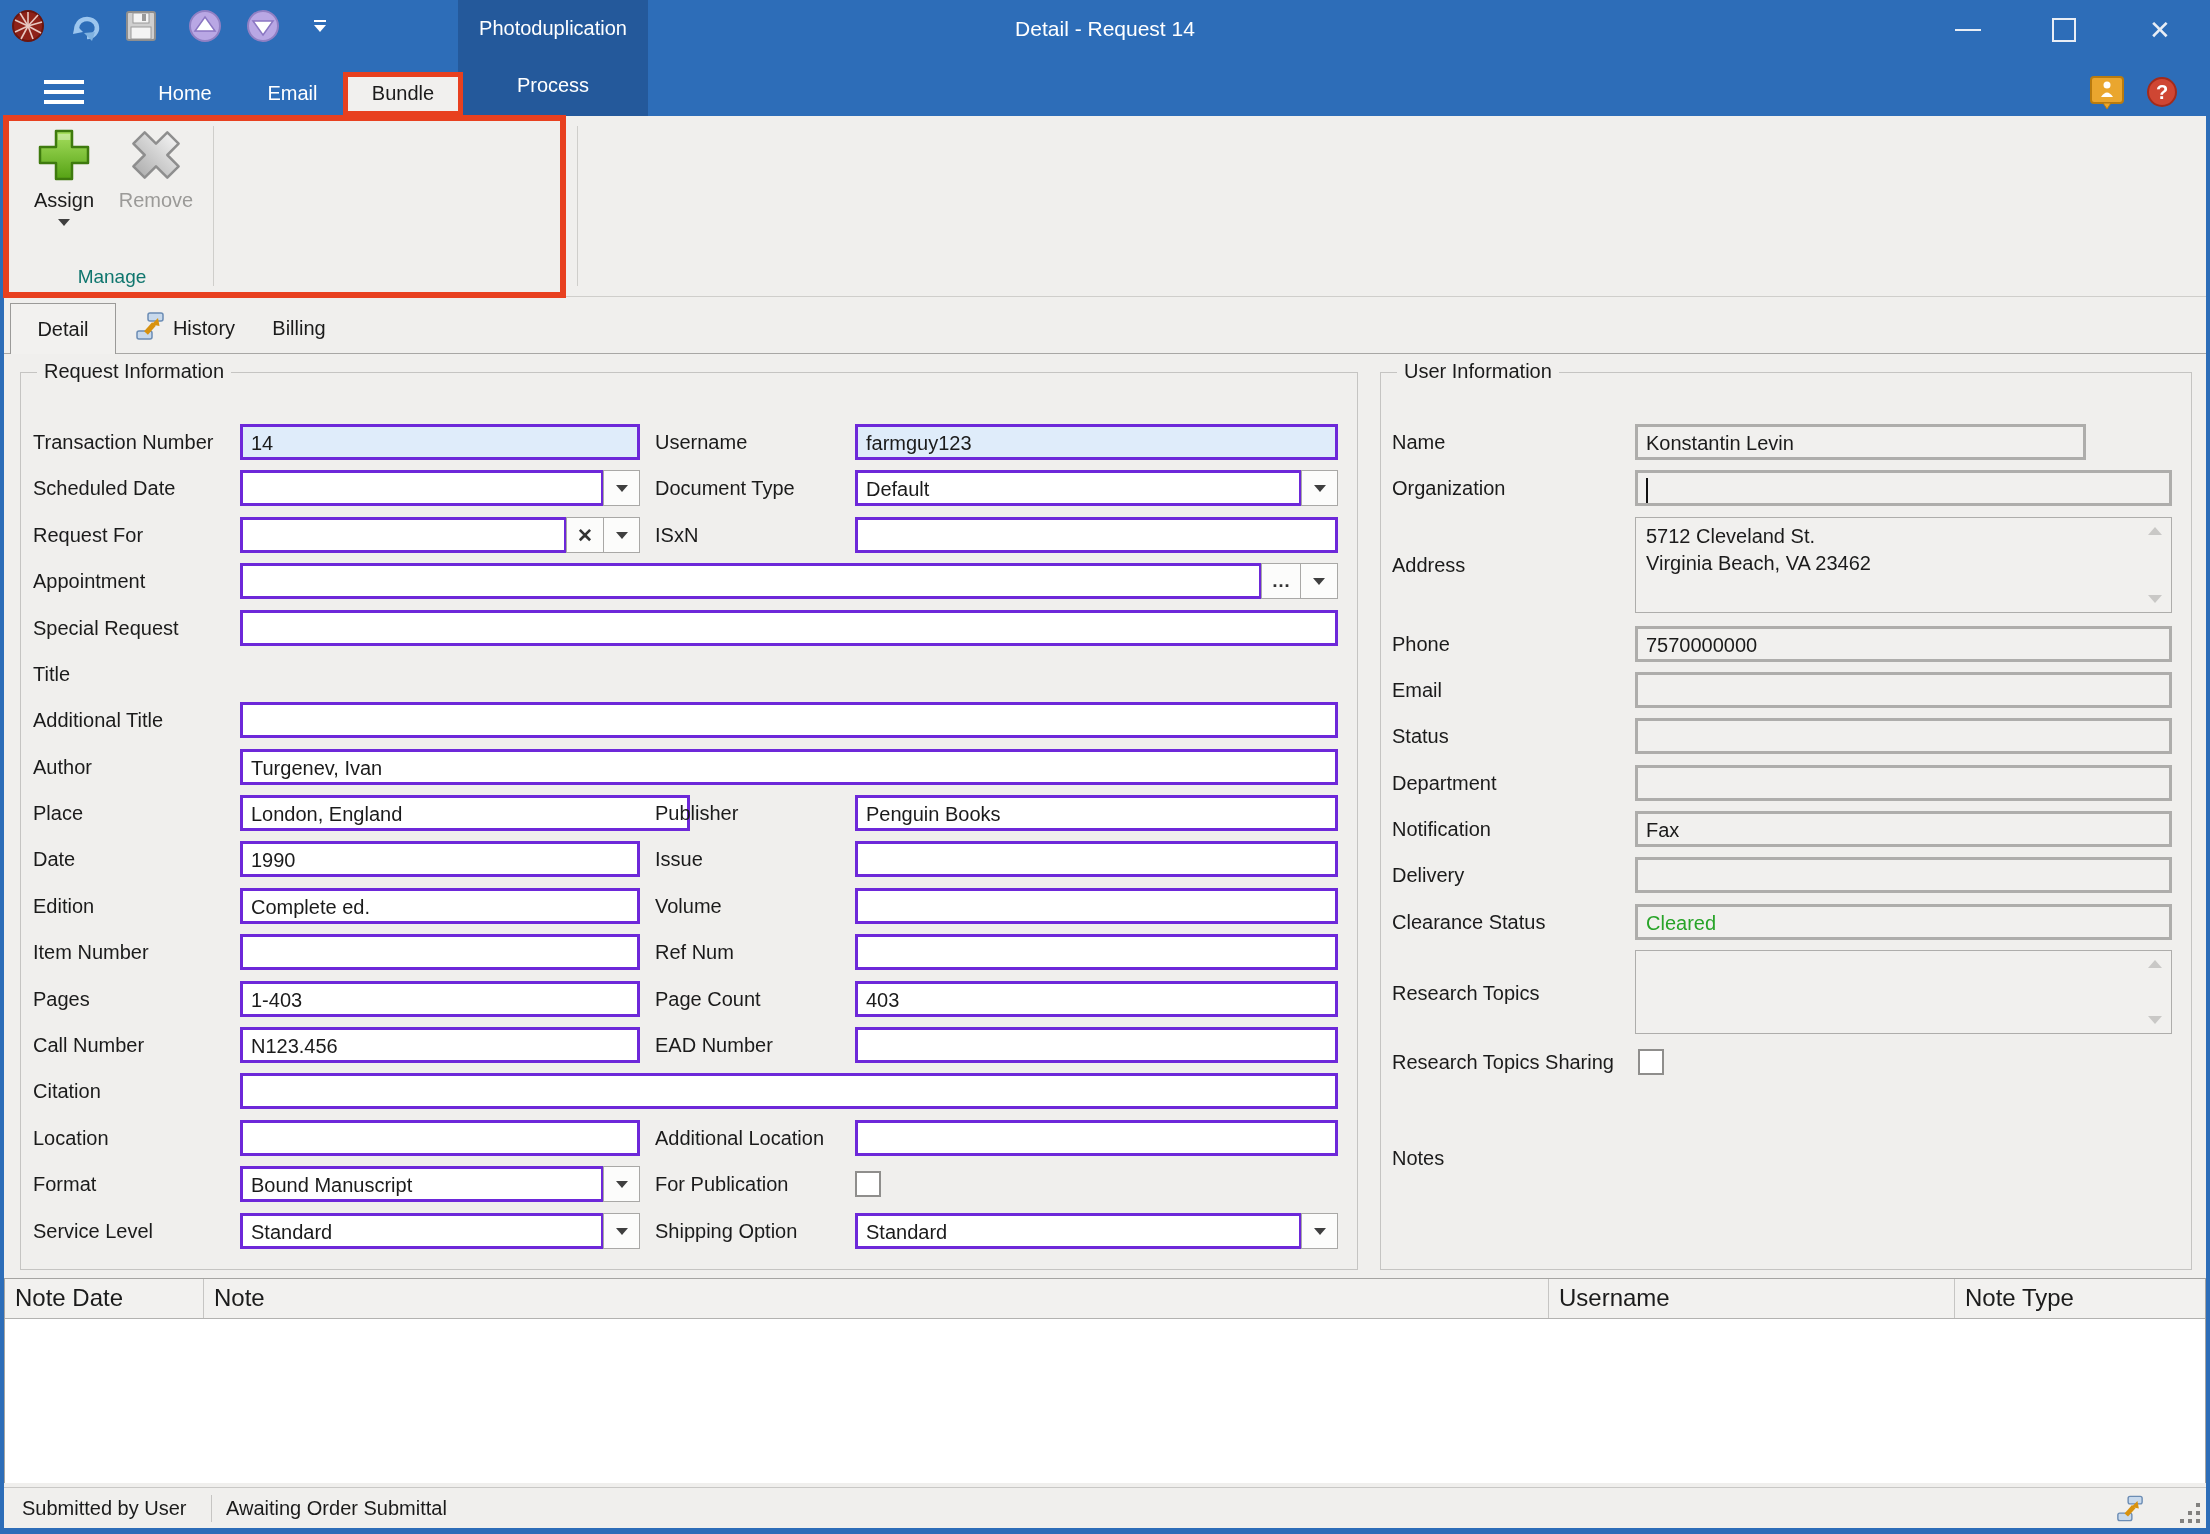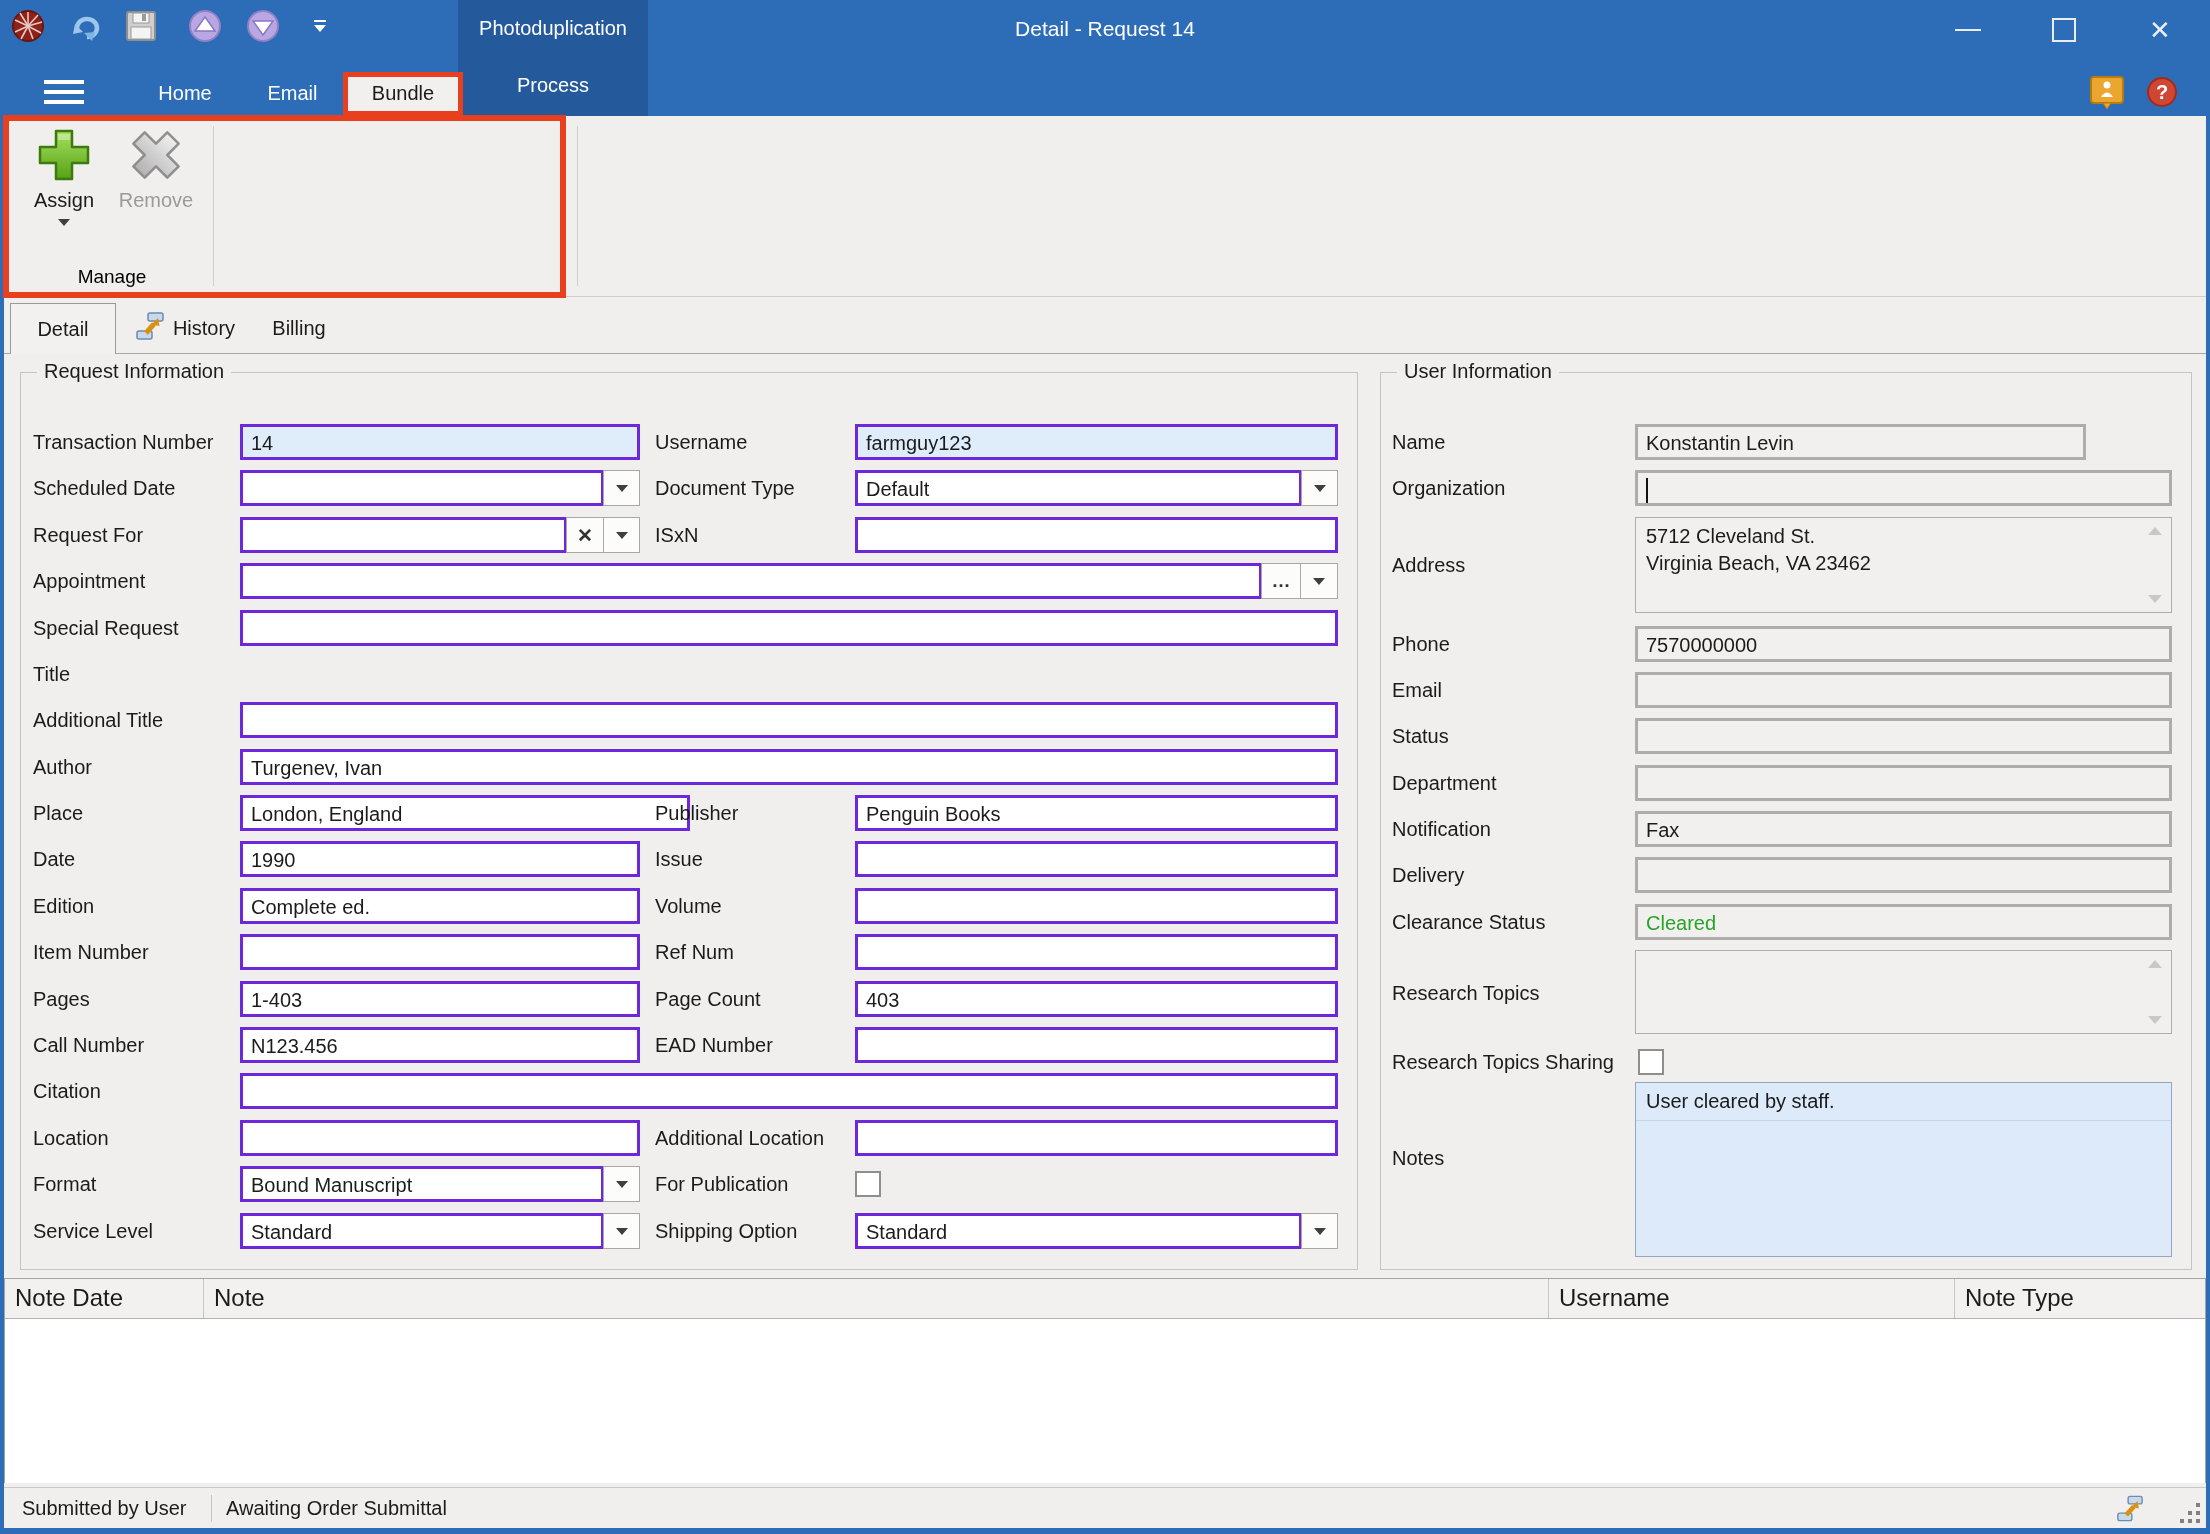--- a/index.html
+++ b/index.html
@@ -25,21 +25,21 @@
   .ovf b{display:block;width:12px;height:2px;background:#fff;margin:0 auto 3px}
   .ovf i{display:block;margin:0 auto;width:0;height:0;border-left:6px solid transparent;border-right:6px solid transparent;border-top:7px solid #fff}
   
   .annot{position:absolute;left:3px;top:115px;width:563px;height:183px;box-sizing:border-box;border:6px solid #e8401f;pointer-events:none;z-index:6}
   .rb{position:absolute;top:126px;width:84px;text-align:center}
   .rb svg{display:block;margin:0 auto}
   .rb-lbl{font-size:20px;margin-top:5px}
   .rb-lbl.dis{color:#9b9a98}
   .car{display:inline-block;width:0;height:0;border-left:6px solid transparent;border-right:6px solid transparent;border-top:7px solid #3f3f3f}
   .sep{position:absolute;width:1px;background:#cfcecb}
-  .grp{position:absolute;left:18px;top:266px;width:188px;text-align:center;font-size:19px;color:#000000}
+  .grp{position:absolute;left:18px;top:266px;width:188px;text-align:center;font-size:19px;color:#0f766e}
   
   .dtab{position:absolute;top:303px;height:51px;box-sizing:border-box;font-size:20px;display:flex;align-items:center;justify-content:center;gap:8px}
   .dtab.sel{background:#f2f1ef;border:1px solid #9b9a98;border-bottom:none;z-index:2}
   .tabline{position:absolute;left:4px;top:353px;width:2202px;height:1px;background:#a8a7a5}
   
   .group{position:absolute;border:1px solid #c5c4c2}
   .legend{position:absolute;top:-13px;left:16px;background:#f0efed;padding:0 7px;font-size:20px;white-space:nowrap}
   .lbl{position:absolute;height:36px;line-height:36px;font-size:20px;white-space:nowrap}
   .fld{position:absolute;height:36px;box-sizing:border-box;background:#fff;border:3px solid #6d28d9;font-size:20px;line-height:33px;padding:0 8px;overflow:hidden;white-space:nowrap}
   .ro{background:#dfecfa}
@@ -368,23 +368,20 @@
   <div class="area" style="left:1635px;top:950px;width:537px;height:84px">
     <span class="v"></span>
     <i class="chu"></i>
     <i class="chd"></i>
   </div>
 
   <span class="lbl" style="left:1392px;top:1044px">Research Topics Sharing</span>
   <div class="chk" style="left:1638px;top:1049px"></div>
 
   <span class="lbl" style="left:1392px;top:1140px">Notes</span>
-  <div class="notes" style="left:1635px;top:1082px;width:537px;height:175px">
-    <div class="notes-item">User cleared by staff.</div>
-  </div>
 
   <div class="ntable">
     <div class="nhead">
       <div class="ncell" style="width:199px">Note Date</div>
       <div class="ncell" style="width:1345px">Note</div>
       <div class="ncell" style="width:406px">Username</div>
       <div class="ncell" style="flex:1;border-right:none">Note Type</div>
     </div>
     <div style="height:164px;background:#fff"></div>
   </div>

